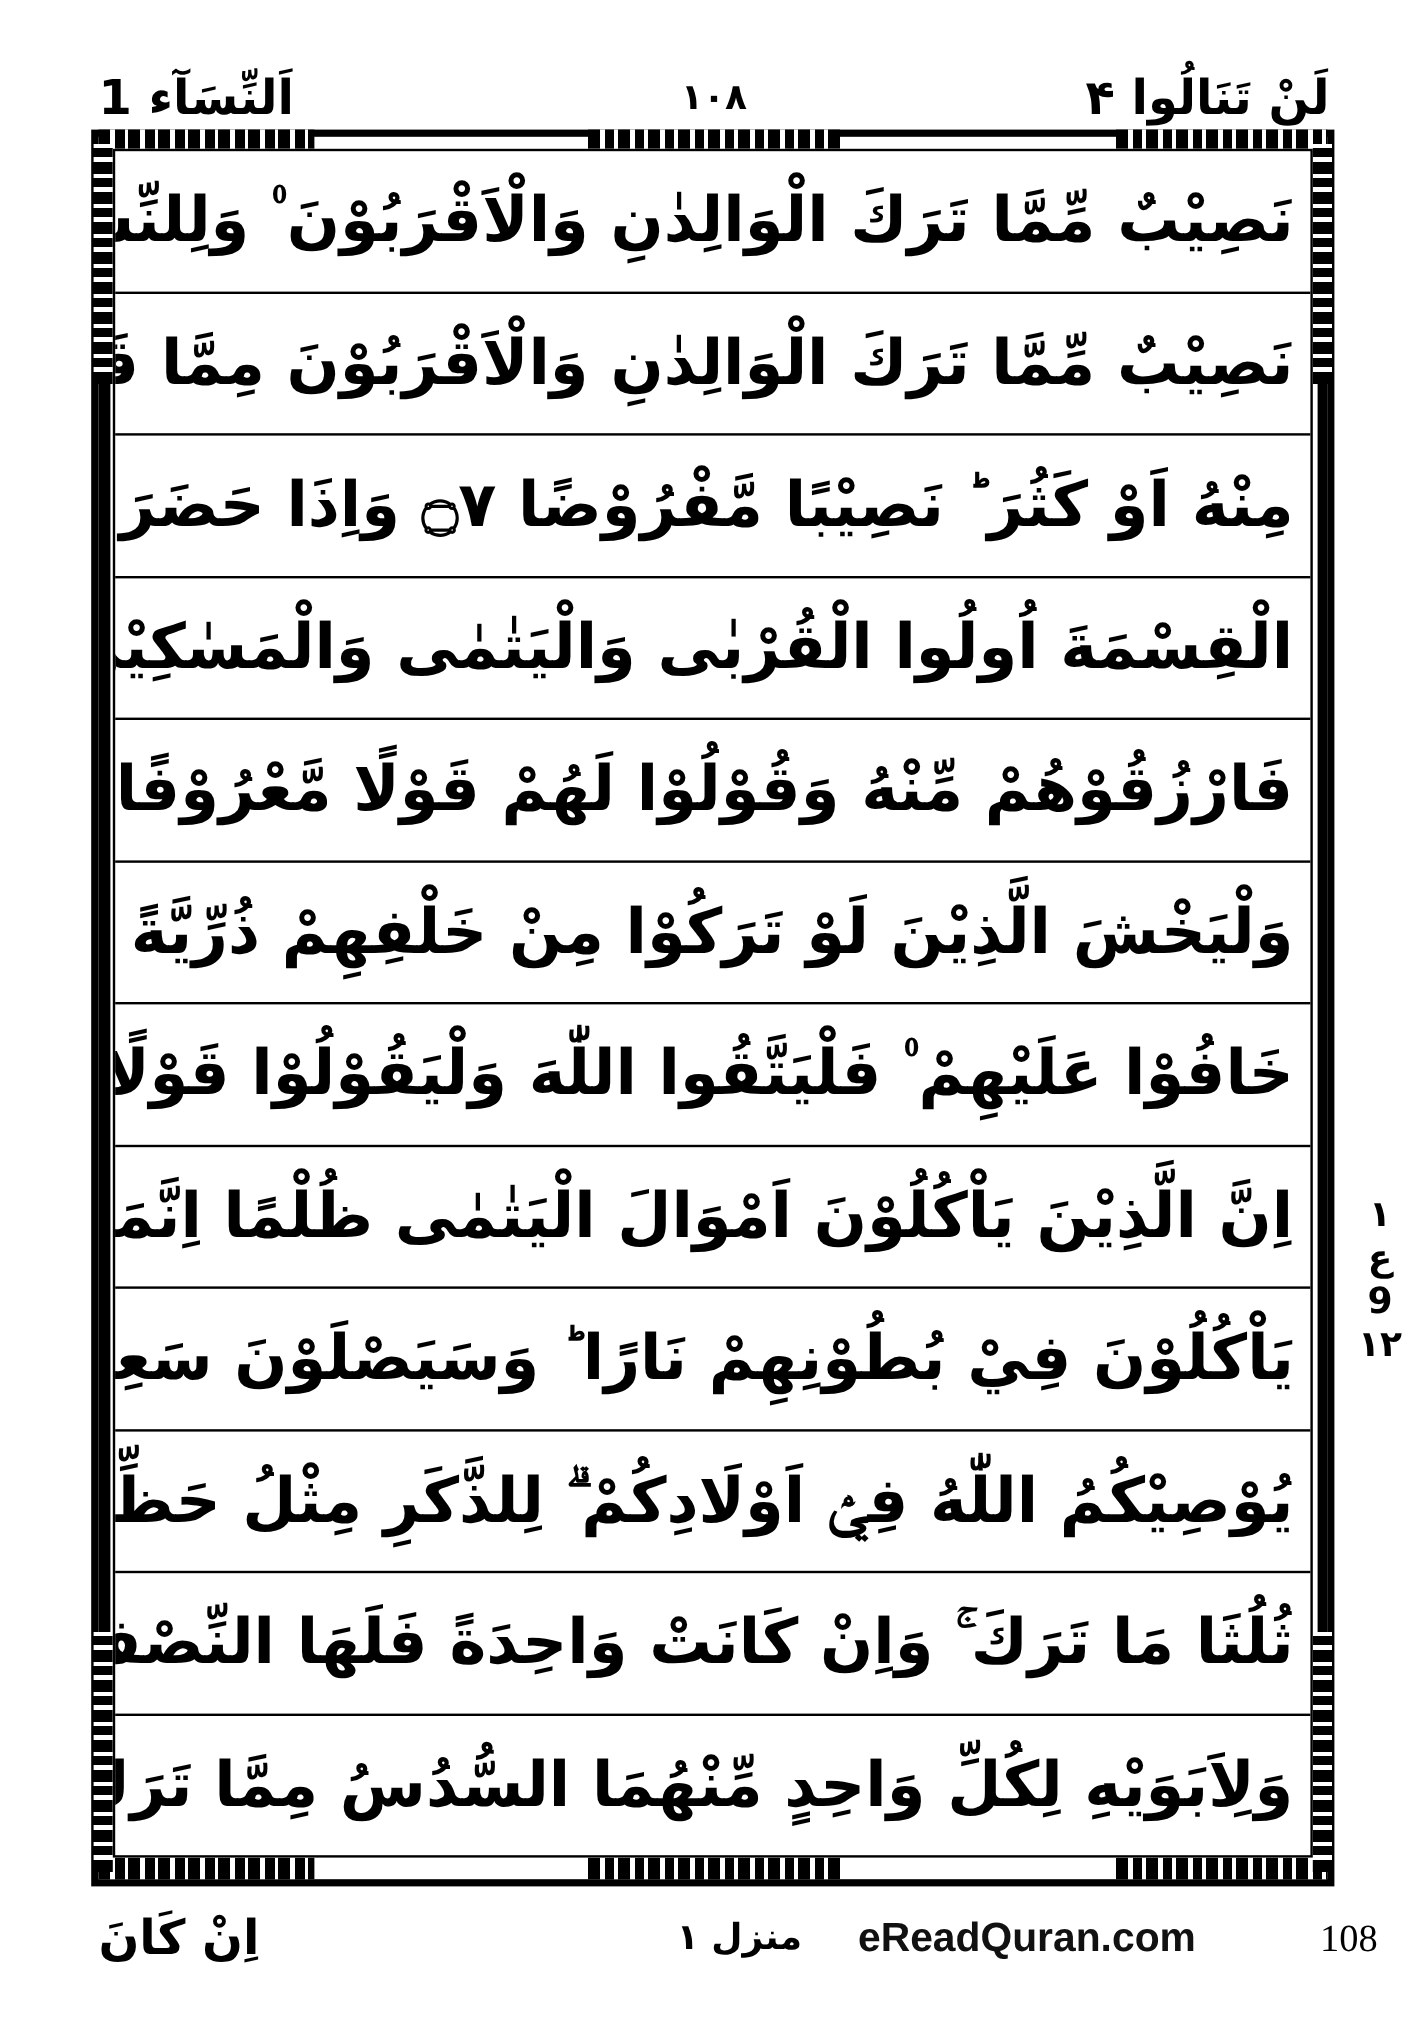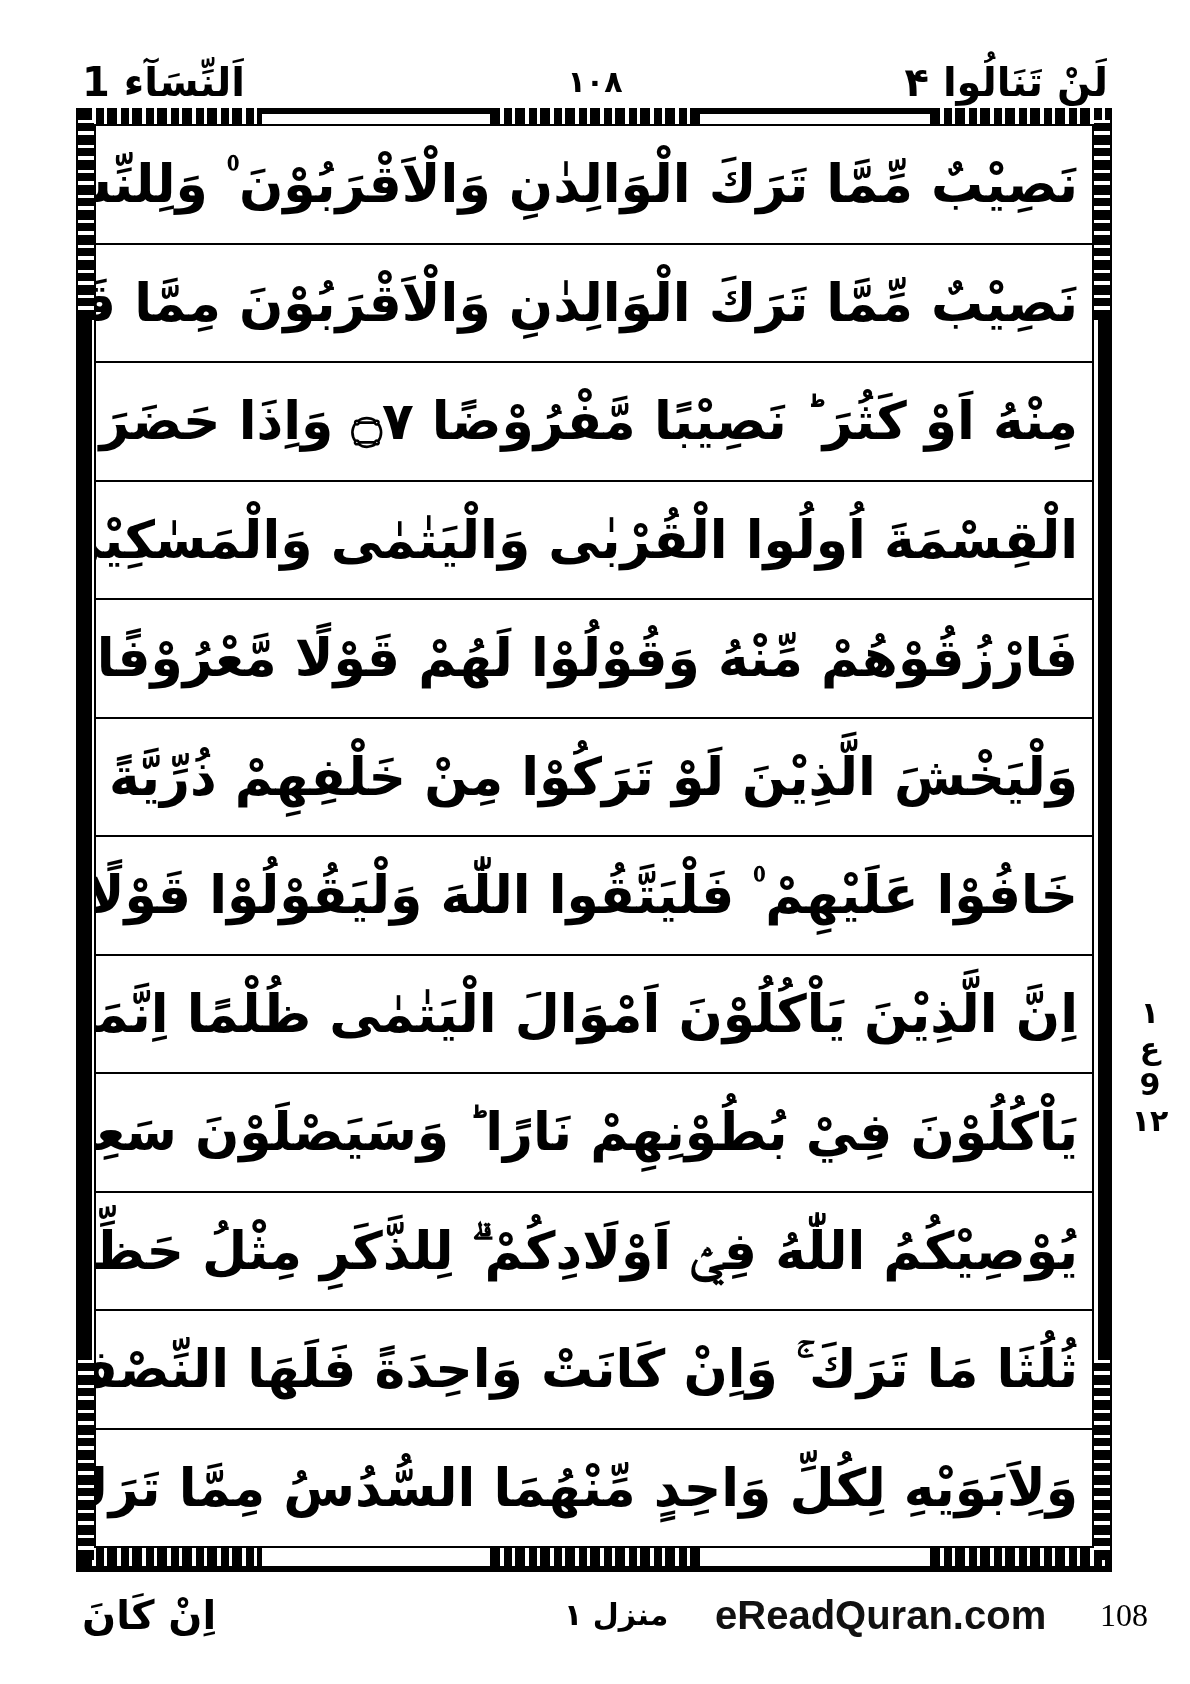--- a/index.html
+++ b/index.html
@@ -17,21 +17,21 @@
   .orn-v{width:16px;background:repeating-linear-gradient(0deg,#000 0 10px,#fff 10px 14px,#000 14px 22px,#fff 22px 25px);}
   .bar{position:absolute;background:#000;}
   .rows{position:absolute;left:96px;top:126px;width:996px;height:1420px;display:flex;flex-direction:column;}
   .row{flex:1;border-bottom:2px solid #000;display:flex;align-items:center;justify-content:space-between;direction:rtl;padding:0 14px;box-sizing:border-box;font-family:"DejaVu Sans",sans-serif;font-weight:bold;font-size:52px;line-height:1;white-space:nowrap;overflow:hidden;text-align:justify;text-align-last:justify;}
   .row:last-child{border-bottom:none;}
   .row span.t{display:block;width:100%;text-align:justify;text-align-last:justify;}
   .side-mark{position:absolute;left:1130px;top:995px;width:40px;font-size:30px;font-weight:bold;text-align:center;line-height:36px;direction:rtl;}
   .ftr{position:absolute;top:1585px;line-height:60px;}
   .ftr-catch{left:82px;font-size:40px;font-weight:bold;direction:rtl;}
   .ftr-manzil{left:545px;font-size:30px;font-weight:bold;direction:rtl;margin-left:19px;}
-  .ftr-site{left:715px;font-family:"Liberation Sans",sans-serif;font-size:40px;font-weight:bold;color:#111;}
+  .ftr-site{left:715px;font-family:"Liberation Sans",sans-serif;font-size:34px;font-weight:bold;color:#111;}
   .ftr-num{left:1100px;font-family:"Liberation Serif",serif;font-size:32px;}
 </style>
 </head>
 <body>
 
 <div class="hdr hdr-right">لَنْ تَنَالُوا ۴</div>
 <div class="hdr hdr-center">١٠٨</div>
 <div class="hdr hdr-left">اَلنِّسَآء 1</div>
 
 <div class="frame"></div>

